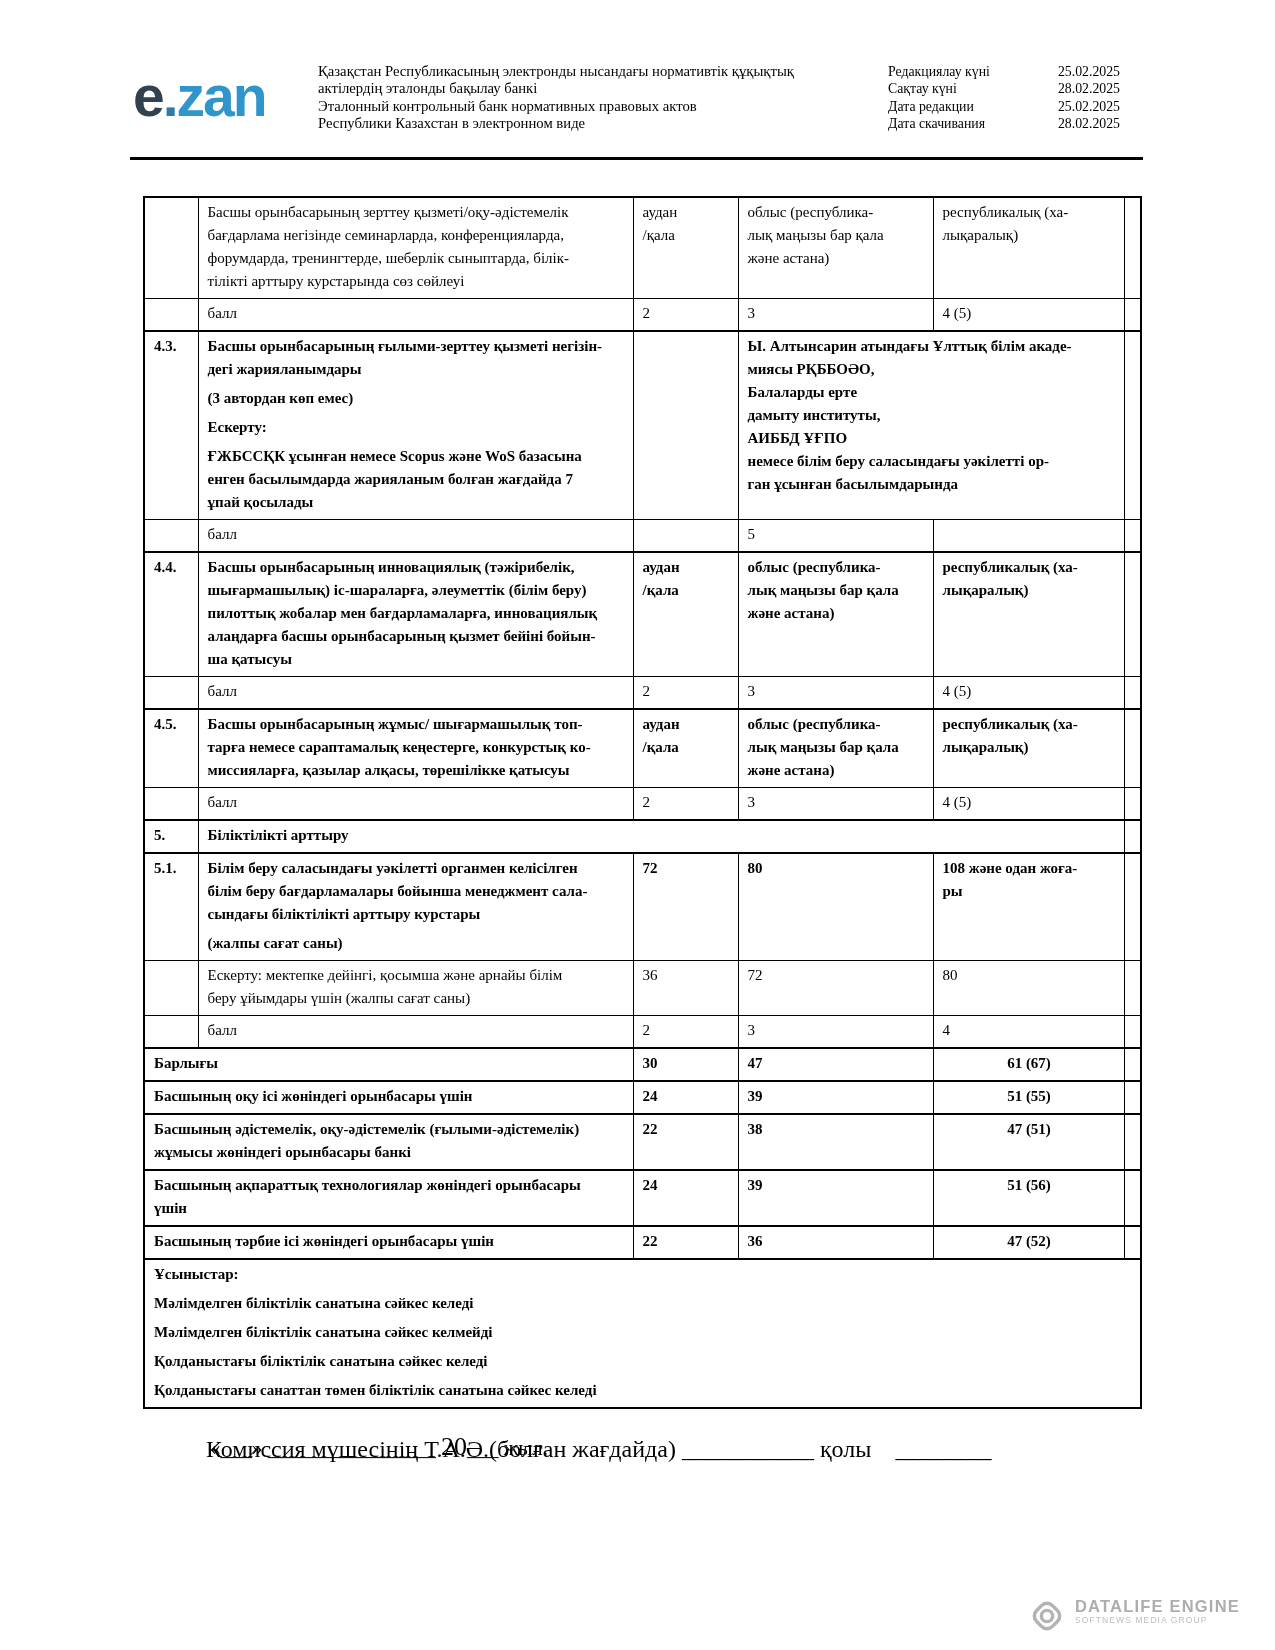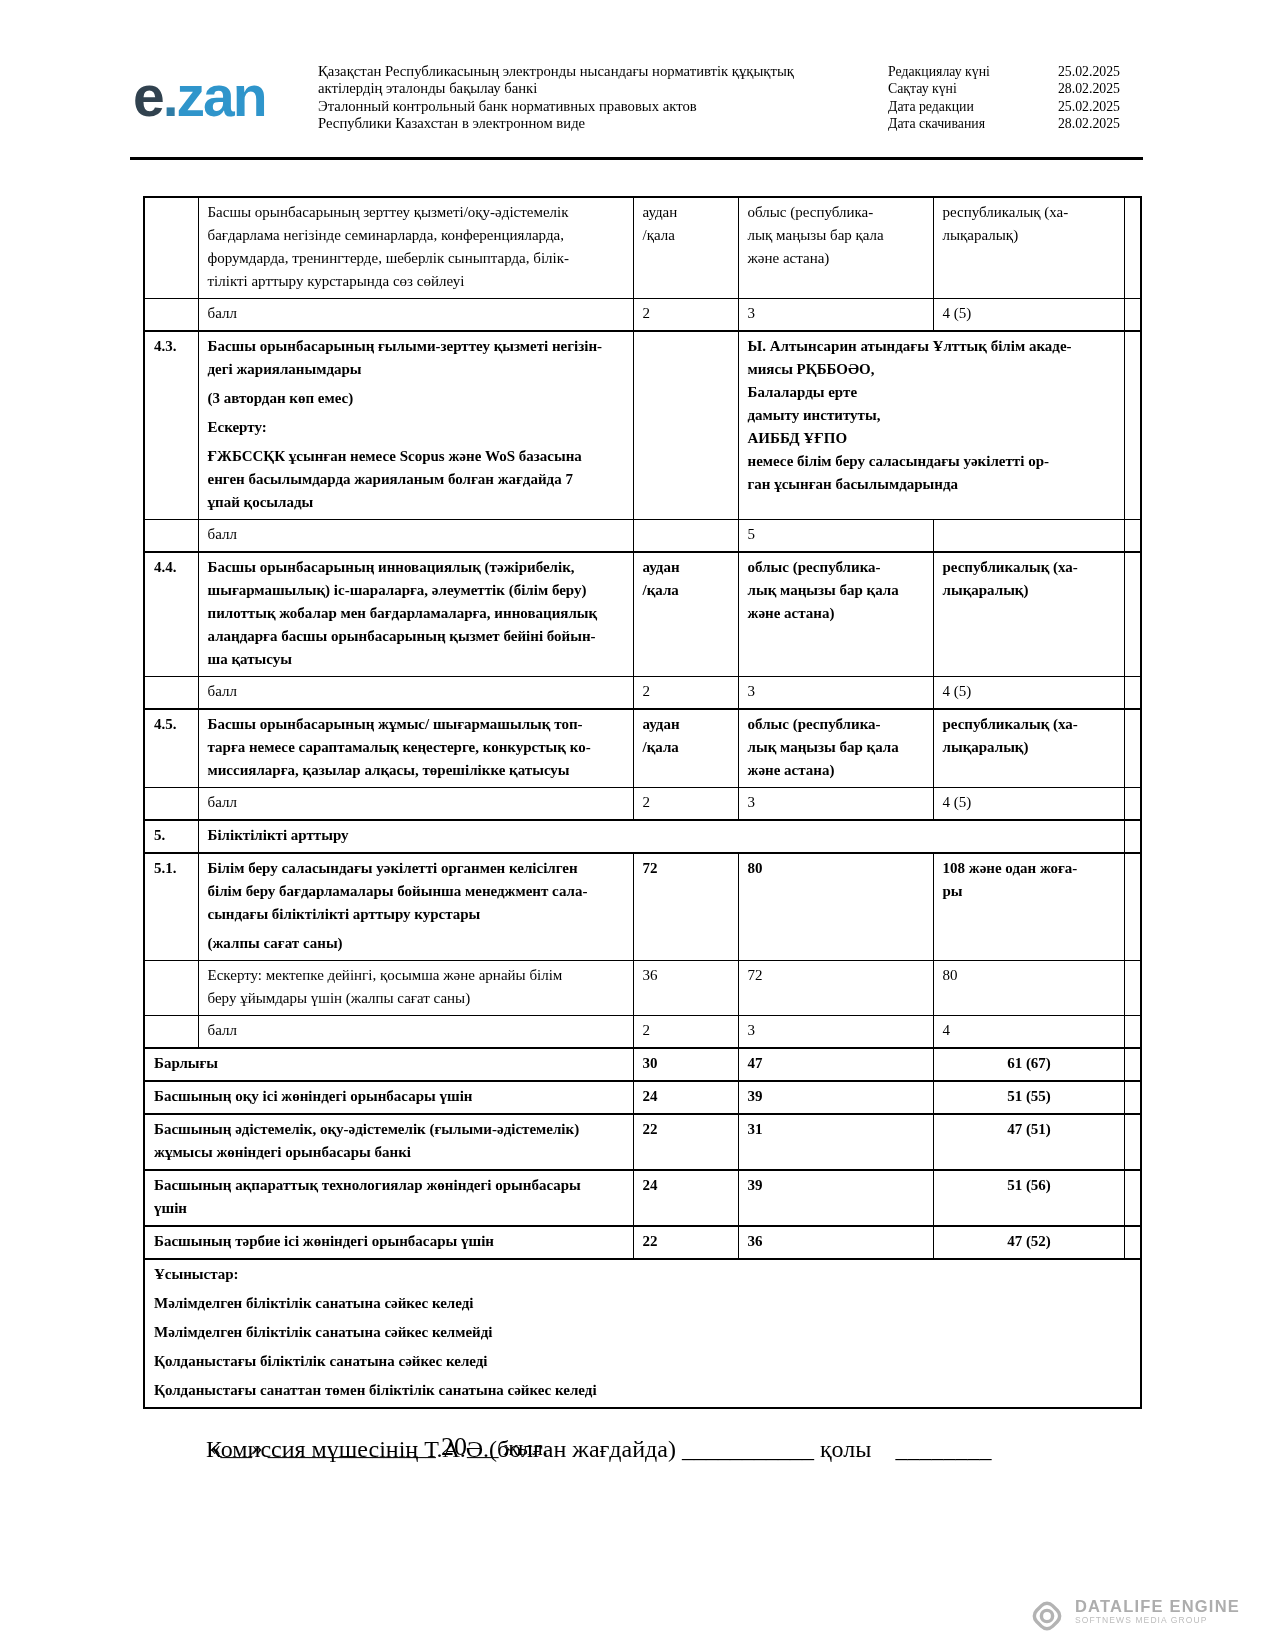--- a/index.html
+++ b/index.html
@@ -386,21 +386,21 @@
         </tr>
         <tr class="thick">
           <td colspan="2">
             <div class="para">Басшының әдістемелік, оқу-әдістемелік (ғылыми-әдістемелік)
 жұмысы жөніндегі орынбасары банкі</div>
           </td>
           <td>
             <div class="para">22</div>
           </td>
           <td>
-            <div class="para">31</div>
+            <div class="para">38</div>
           </td>
           <td class="center">
             <div class="para">47 (51)</div>
           </td>
           <td>
             <div class="para"></div>
           </td>
         </tr>
         <tr class="thick">
           <td colspan="2">

